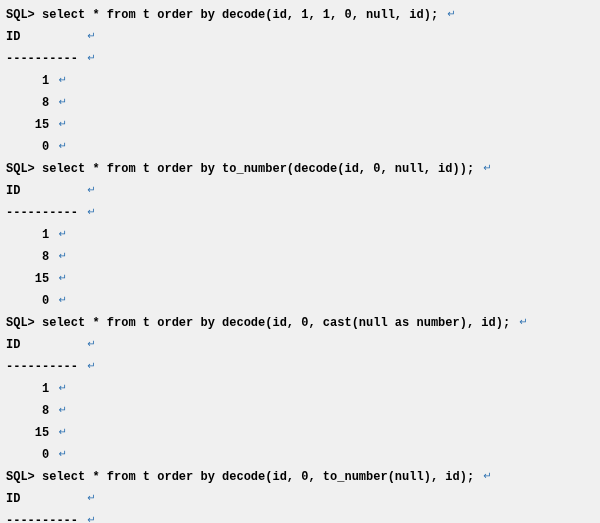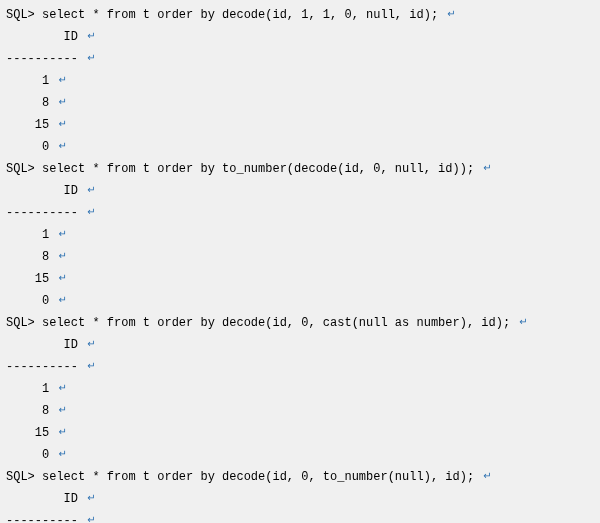--- a/index.html
+++ b/index.html
@@ -15,36 +15,37 @@
     padding: 4px 6px;
     line-height: 21px;
     white-space: pre;
   }
   .line {
     display: flex;
     align-items: baseline;
   }
   .content {
     white-space: pre;
+    font-weight: bold;
   }
   .marker {
     color: #2a6fb0;
     font-family: Arial, sans-serif;
     font-size: 10px;
     margin-left: 2px;
     position: relative;
     top: -1px;
   }
   .num6 {
     display: inline-block;
     width: 6ch;
     text-align: right;
   }
   .colhdr {
     display: inline-block;
     width: 10ch;
-    text-align: right;
+    text-align: left;
   }
 </style>
 </head>
 <body>
 
 <div class="term" id="terminal"><div class="line"><span class="content"><span>SQL&gt;</span> <span>select * from t order by decode(id, 1, 1, 0, null, id);</span> </span><span class="marker">↵</span></div><div class="line"><span class="content"><span class="content colhdr">ID</span> </span><span class="marker">↵</span></div><div class="line"><span class="content">---------- </span><span class="marker">↵</span></div><div class="line"><span class="content"><span class="content num6">1</span> </span><span class="marker">↵</span></div><div class="line"><span class="content"><span class="content num6">8</span> </span><span class="marker">↵</span></div><div class="line"><span class="content"><span class="content num6">15</span> </span><span class="marker">↵</span></div><div class="line"><span class="content"><span class="content num6">0</span> </span><span class="marker">↵</span></div><div class="line"><span class="content"><span>SQL&gt;</span> <span>select * from t order by to_number(decode(id, 0, null, id));</span> </span><span class="marker">↵</span></div><div class="line"><span class="content"><span class="content colhdr">ID</span> </span><span class="marker">↵</span></div><div class="line"><span class="content">---------- </span><span class="marker">↵</span></div><div class="line"><span class="content"><span class="content num6">1</span> </span><span class="marker">↵</span></div><div class="line"><span class="content"><span class="content num6">8</span> </span><span class="marker">↵</span></div><div class="line"><span class="content"><span class="content num6">15</span> </span><span class="marker">↵</span></div><div class="line"><span class="content"><span class="content num6">0</span> </span><span class="marker">↵</span></div><div class="line"><span class="content"><span>SQL&gt;</span> <span>select * from t order by decode(id, 0, cast(null as number), id);</span> </span><span class="marker">↵</span></div><div class="line"><span class="content"><span class="content colhdr">ID</span> </span><span class="marker">↵</span></div><div class="line"><span class="content">---------- </span><span class="marker">↵</span></div><div class="line"><span class="content"><span class="content num6">1</span> </span><span class="marker">↵</span></div><div class="line"><span class="content"><span class="content num6">8</span> </span><span class="marker">↵</span></div><div class="line"><span class="content"><span class="content num6">15</span> </span><span class="marker">↵</span></div><div class="line"><span class="content"><span class="content num6">0</span> </span><span class="marker">↵</span></div><div class="line"><span class="content"><span>SQL&gt;</span> <span>select * from t order by decode(id, 0, to_number(null), id);</span> </span><span class="marker">↵</span></div><div class="line"><span class="content"><span class="content colhdr">ID</span> </span><span class="marker">↵</span></div><div class="line"><span class="content">---------- </span><span class="marker">↵</span></div></div>
 
 </body></html>

